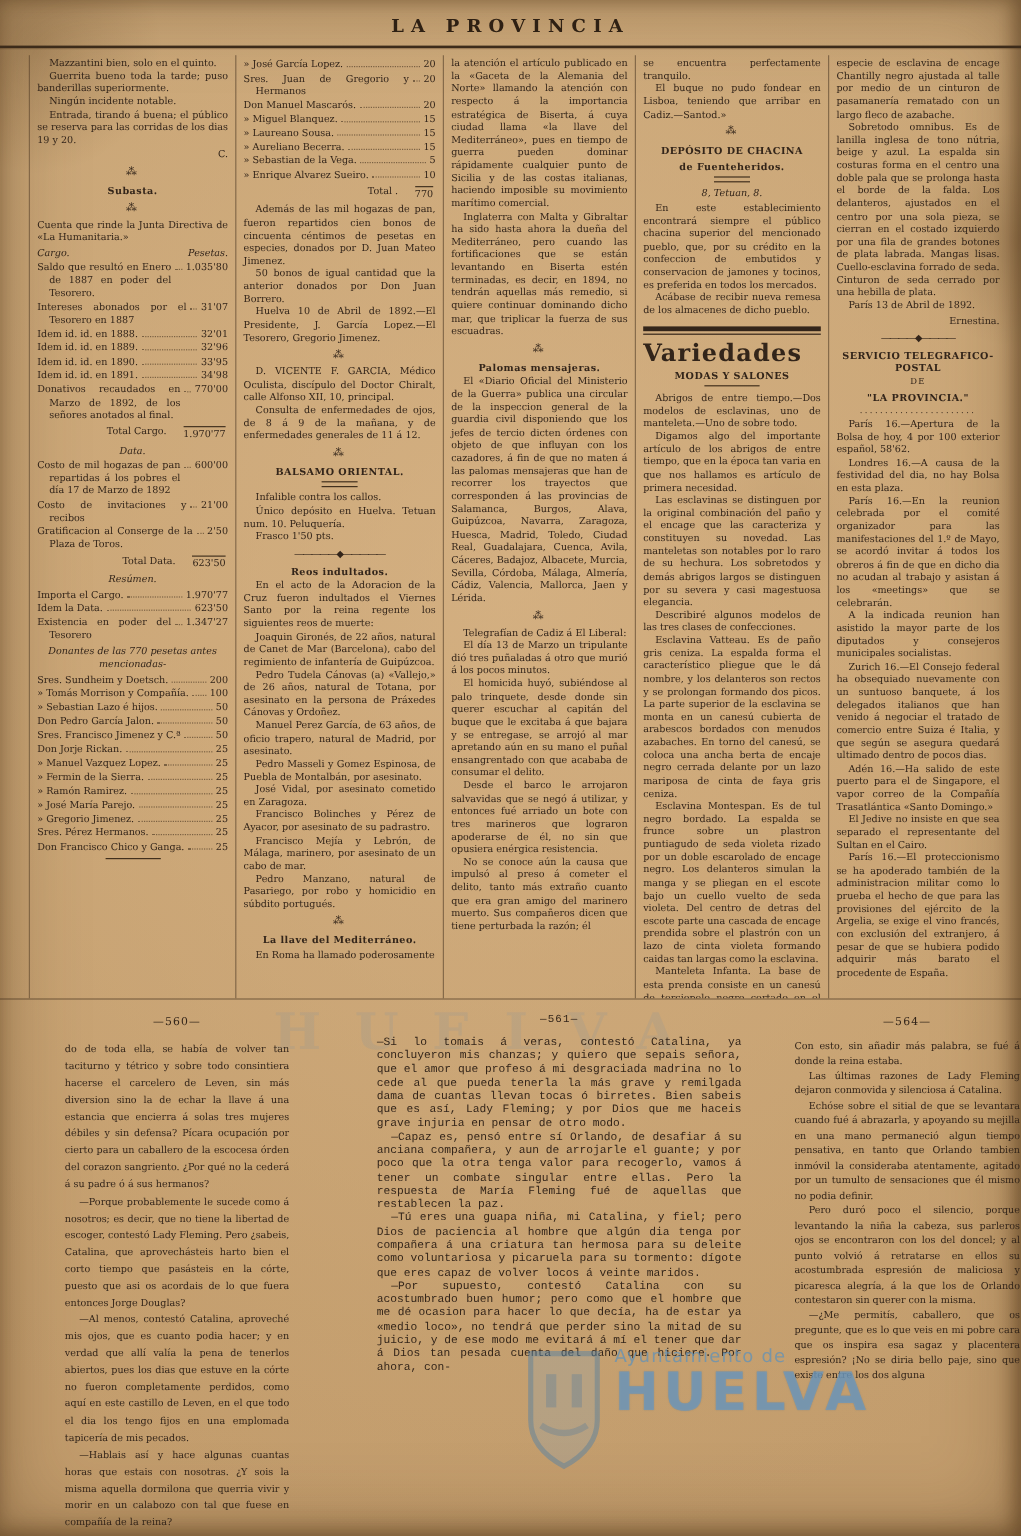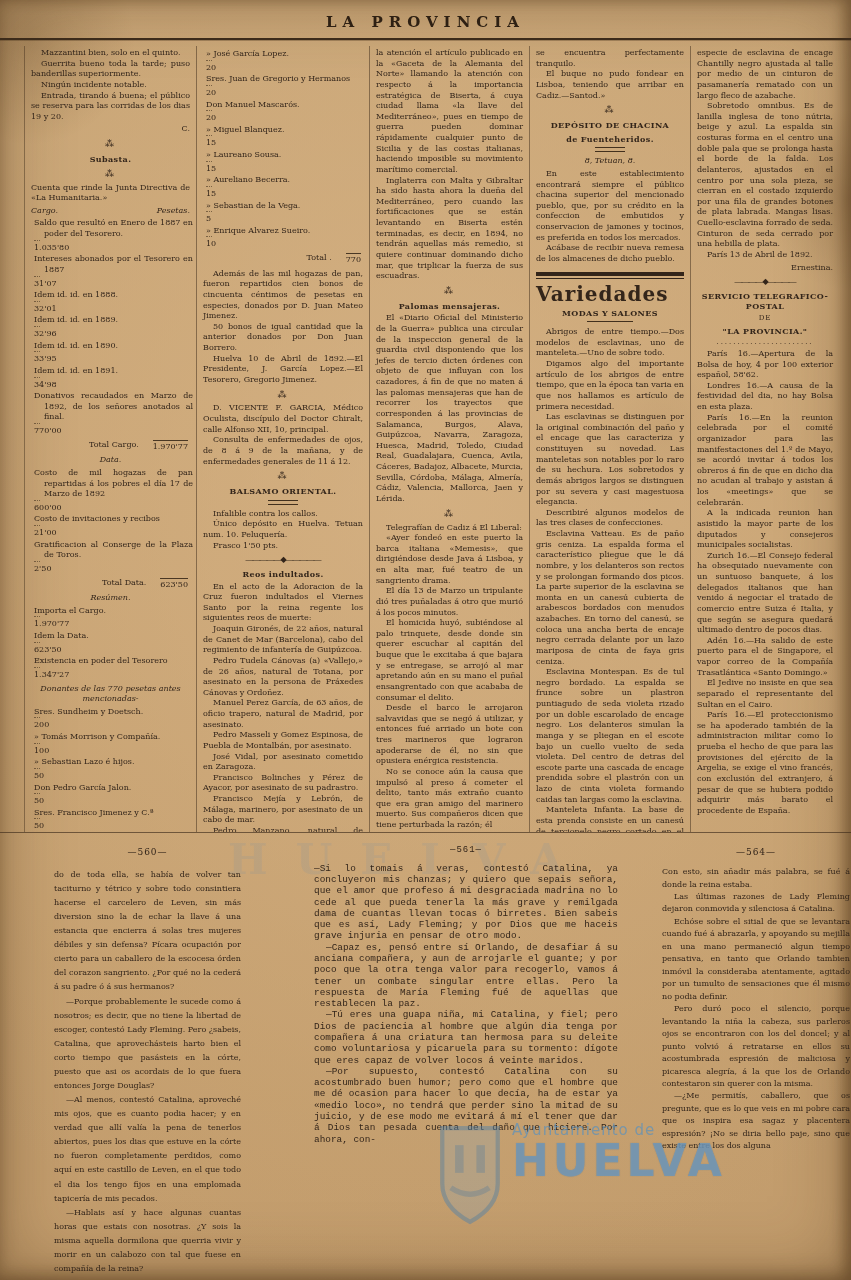--- a/index.html
+++ b/index.html
@@ -43,21 +43,21 @@
   .b-hb{text-align:left;font-weight:bold;font-size:20px;margin:5px 0 3px;letter-spacing:1px;line-height:1.05;}
   .b-hi{text-align:center;font-style:italic;margin:3px 0 2px;text-indent:0;}
   .b-hs{text-align:center;font-size:7px;margin:1px 0;letter-spacing:1px;}
   .b-r{text-align:right;margin:2px 0;}
   .b-a{text-align:center;font-size:9px;margin:4px 0 2px;letter-spacing:2px;}
   .b-o{text-align:center;margin:4px 0 3px;letter-spacing:-1px;}
   .b-d2{width:30px;border-top:1px solid #42301d;border-bottom:1px solid #42301d;height:3px;margin:3px auto 4px;}
   .b-d1{width:46px;border-top:1px solid #42301d;margin:3px auto 5px;}
   .b-hr3{border-top:4px solid #33251a;border-bottom:1px solid #33251a;height:2px;margin:7px 0 2px;}
   .b-dots{text-align:center;letter-spacing:2px;font-size:7px;margin:0 0 3px;line-height:1;}
-  .b-row{display:flex;align-items:baseline;margin:1px 0;flex-direction:column;}
+  .b-row{display:flex;align-items:baseline;margin:1px 0;}
   .b-row .lbl{padding-left:10px;text-indent:-10px;}
   .b-row .lead{flex:1;border-bottom:1px dotted rgba(55,38,22,.55);margin:0 3px 2px;min-width:6px;}
   .b-row .val{white-space:nowrap;}
   .b-rowi{display:flex;justify-content:space-between;font-style:italic;margin:2px 0;}
   .b-rowt{display:flex;justify-content:flex-end;gap:14px;margin:3px 2px 3px 0;}
   .b-rowt .lbl{text-align:right;}
   .b-rowt .val{border-top:1px solid rgba(50,35,20,.85);padding-top:1px;white-space:nowrap;}
 
   
   .folsec{position:relative;height:440px;margin-top:8px;}
@@ -322,21 +322,20 @@
         <div class="b-p">En Roma ha llamado poderosamente</div>
       </div>
     <div class="tcol c3">
         <div class="b-pn">la atención el artículo publicado en la «Gaceta de la Alemania del Norte» llamando la atención con respecto á la importancia estratégica de Biserta, á cuya ciudad llama «la llave del Mediterráneo», pues en tiempo de guerra pueden dominar rápidamente cualquier punto de Sicilia y de las costas italianas, haciendo imposible su movimiento marítimo comercial.</div>
         <div class="b-p">Inglaterra con Malta y Gibraltar ha sido hasta ahora la dueña del Mediterráneo, pero cuando las fortificaciones que se están levantando en Biserta estén terminadas, es decir, en 1894, no tendrán aquellas más remedio, si quiere continuar dominando dicho mar, que triplicar la fuerza de sus escuadras.</div>
         <div class="b-a">⁂</div>
         <div class="b-h">Palomas mensajeras.</div>
         <div class="b-p">El «Diario Oficial del Ministerio de la Guerra» publica una circular de la inspeccion general de la guardia civil disponiendo que los jefes de tercio dicten órdenes con objeto de que influyan con los cazadores, á fin de que no maten á las palomas mensajeras que han de recorrer los trayectos que corresponden á las provincias de Salamanca, Burgos, Alava, Guipúzcoa, Navarra, Zaragoza, Huesca, Madrid, Toledo, Ciudad Real, Guadalajara, Cuenca, Avila, Cáceres, Badajoz, Albacete, Murcia, Sevilla, Córdoba, Málaga, Almería, Cádiz, Valencia, Mallorca, Jaen y Lérida.</div>
         <div class="b-a">⁂</div>
         <div class="b-p">Telegrafían de Cadiz á El Liberal:</div>
-        <div class="b-p">«Ayer fondeó en este puerto la barca italiana «Memesis», que dirigiéndose desde Java á Lisboa, y en alta mar, fué teatro de un sangriento drama.</div>
         <div class="b-p">El día 13 de Marzo un tripulante dió tres puñaladas á otro que murió á los pocos minutos.</div>
         <div class="b-p">El homicida huyó, subiéndose al palo trinquete, desde donde sin querer escuchar al capitán del buque que le excitaba á que bajara y se entregase, se arrojó al mar apretando aún en su mano el puñal ensangrentado con que acababa de consumar el delito.</div>
         <div class="b-p">Desde el barco le arrojaron salvavidas que se negó á utilizar, y entonces fué arriado un bote con tres marineros que lograron apoderarse de él, no sin que opusiera enérgica resistencia.</div>
         <div class="b-p">No se conoce aún la causa que impulsó al preso á cometer el delito, tanto más extraño cuanto que era gran amigo del marinero muerto. Sus compañeros dicen que tiene perturbada la razón; él</div>
       </div>
     <div class="tcol c4">
         <div class="b-pn">se encuentra perfectamente tranquilo.</div>
         <div class="b-p">El buque no pudo fondear en Lisboa, teniendo que arribar en Cadiz.—Santod.»</div>
         <div class="b-a">⁂</div>
         <div class="b-h">DEPÓSITO DE CHACINA</div>

